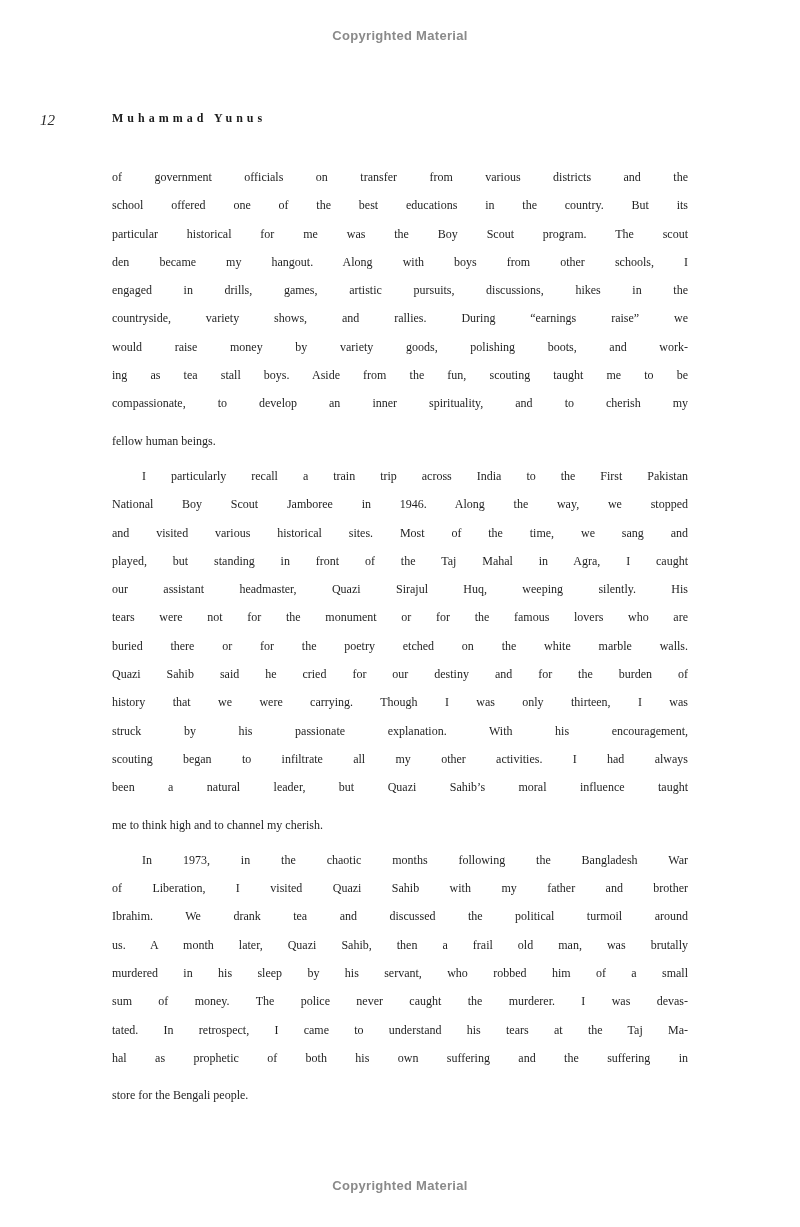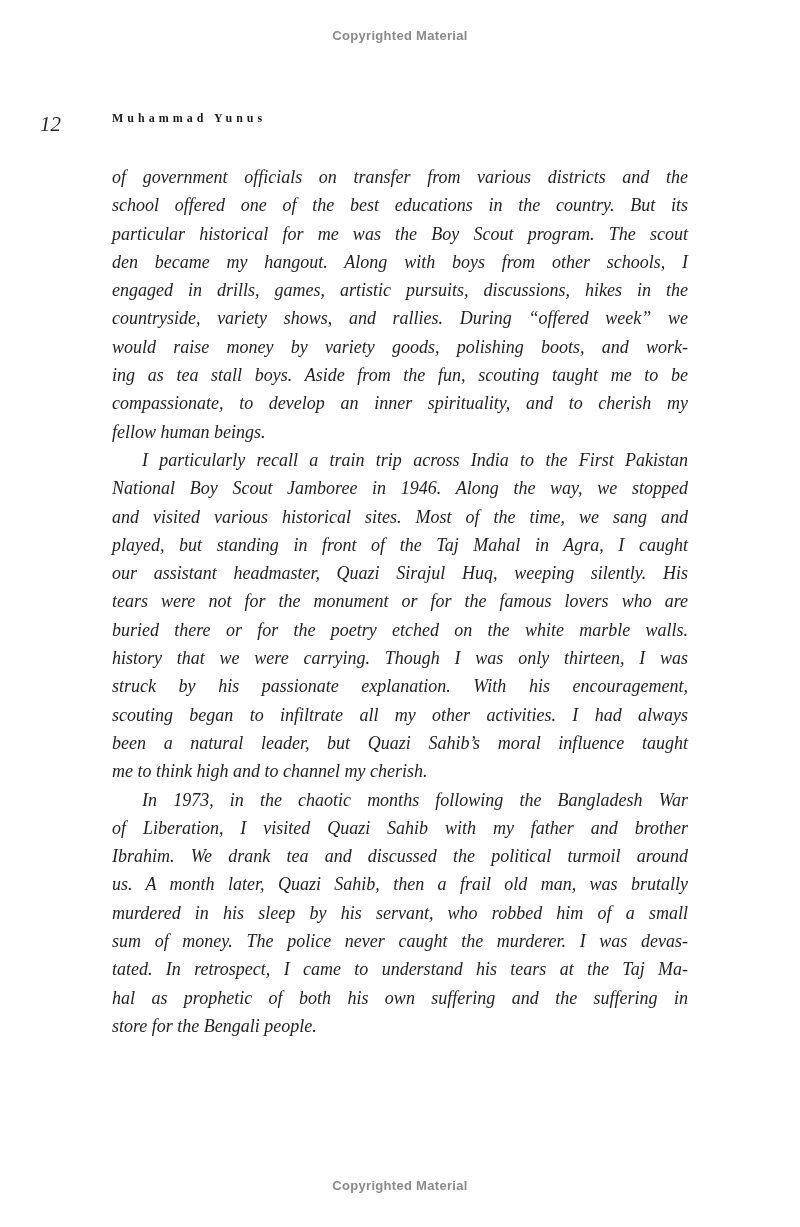--- a/index.html
+++ b/index.html
@@ -27,82 +27,84 @@
     letter-spacing: 0.3px;
     color: #8a8a8a;
   }
   .copyright.top { top: 28px; }
   .copyright.bottom { top: 1178px; }
   .page-num {
     position: absolute;
     left: 40px;
     top: 112px;
     font-style: italic;
-    font-size: 21px;
+    font-size: 15px;
     color: #2a2a2a;
   }
   .running-title {
     position: absolute;
     left: 112px;
     top: 111px;
     font-weight: bold;
     font-size: 12px;
     letter-spacing: 4px;
     color: #1c1c1c;
   }
   .body-text {
     position: absolute;
     left: 112px;
     top: 163px;
     width: 576px;
-    font-size: 18px;
+    font-size: 12px;
     line-height: 28.3px;
     color: #1f1f1f;
-    font-style: italic;
   }
   .line {
     text-align: justify;
     text-align-last: justify;
     white-space: normal;
   }
   .line.last {
     text-align-last: left;
+    margin-top: 9px;
   }
   .line.indent {
     text-indent: 30px;
+    margin-top: 7px;
   }
 </style>
 </head>
 <body>
 
 <div class="page">
   <div class="copyright top">Copyrighted Material</div>
 
   <div class="page-num">12</div>
 
   <div class="running-title">Muhammad Yunus</div>
 
   <div class="body-text">
       <div class="line">of government officials on transfer from various districts and the</div>
       <div class="line">school offered one of the best educations in the country. But its</div>
       <div class="line">particular historical for me was the Boy Scout program. The scout</div>
       <div class="line">den became my hangout. Along with boys from other schools, I</div>
       <div class="line">engaged in drills, games, artistic pursuits, discussions, hikes in the</div>
-      <div class="line">countryside, variety shows, and rallies. During “offered week” we</div>
+      <div class="line">countryside, variety shows, and rallies. During “earnings raise” we</div>
       <div class="line">would raise money by variety goods, polishing boots, and work-</div>
       <div class="line">ing as tea stall boys. Aside from the fun, scouting taught me to be</div>
       <div class="line">compassionate, to develop an inner spirituality, and to cherish my</div>
       <div class="line last">fellow human beings.</div>
       <div class="line indent">I particularly recall a train trip across India to the First Pakistan</div>
       <div class="line">National Boy Scout Jamboree in 1946. Along the way, we stopped</div>
       <div class="line">and visited various historical sites. Most of the time, we sang and</div>
       <div class="line">played, but standing in front of the Taj Mahal in Agra, I caught</div>
       <div class="line">our assistant headmaster, Quazi Sirajul Huq, weeping silently. His</div>
       <div class="line">tears were not for the monument or for the famous lovers who are</div>
       <div class="line">buried there or for the poetry etched on the white marble walls.</div>
+      <div class="line">Quazi Sahib said he cried for our destiny and for the burden of</div>
       <div class="line">history that we were carrying. Though I was only thirteen, I was</div>
       <div class="line">struck by his passionate explanation. With his encouragement,</div>
       <div class="line">scouting began to infiltrate all my other activities. I had always</div>
       <div class="line">been a natural leader, but Quazi Sahib’s moral influence taught</div>
       <div class="line last">me to think high and to channel my cherish.</div>
       <div class="line indent">In 1973, in the chaotic months following the Bangladesh War</div>
       <div class="line">of Liberation, I visited Quazi Sahib with my father and brother</div>
       <div class="line">Ibrahim. We drank tea and discussed the political turmoil around</div>
       <div class="line">us. A month later, Quazi Sahib, then a frail old man, was brutally</div>
       <div class="line">murdered in his sleep by his servant, who robbed him of a small</div>

